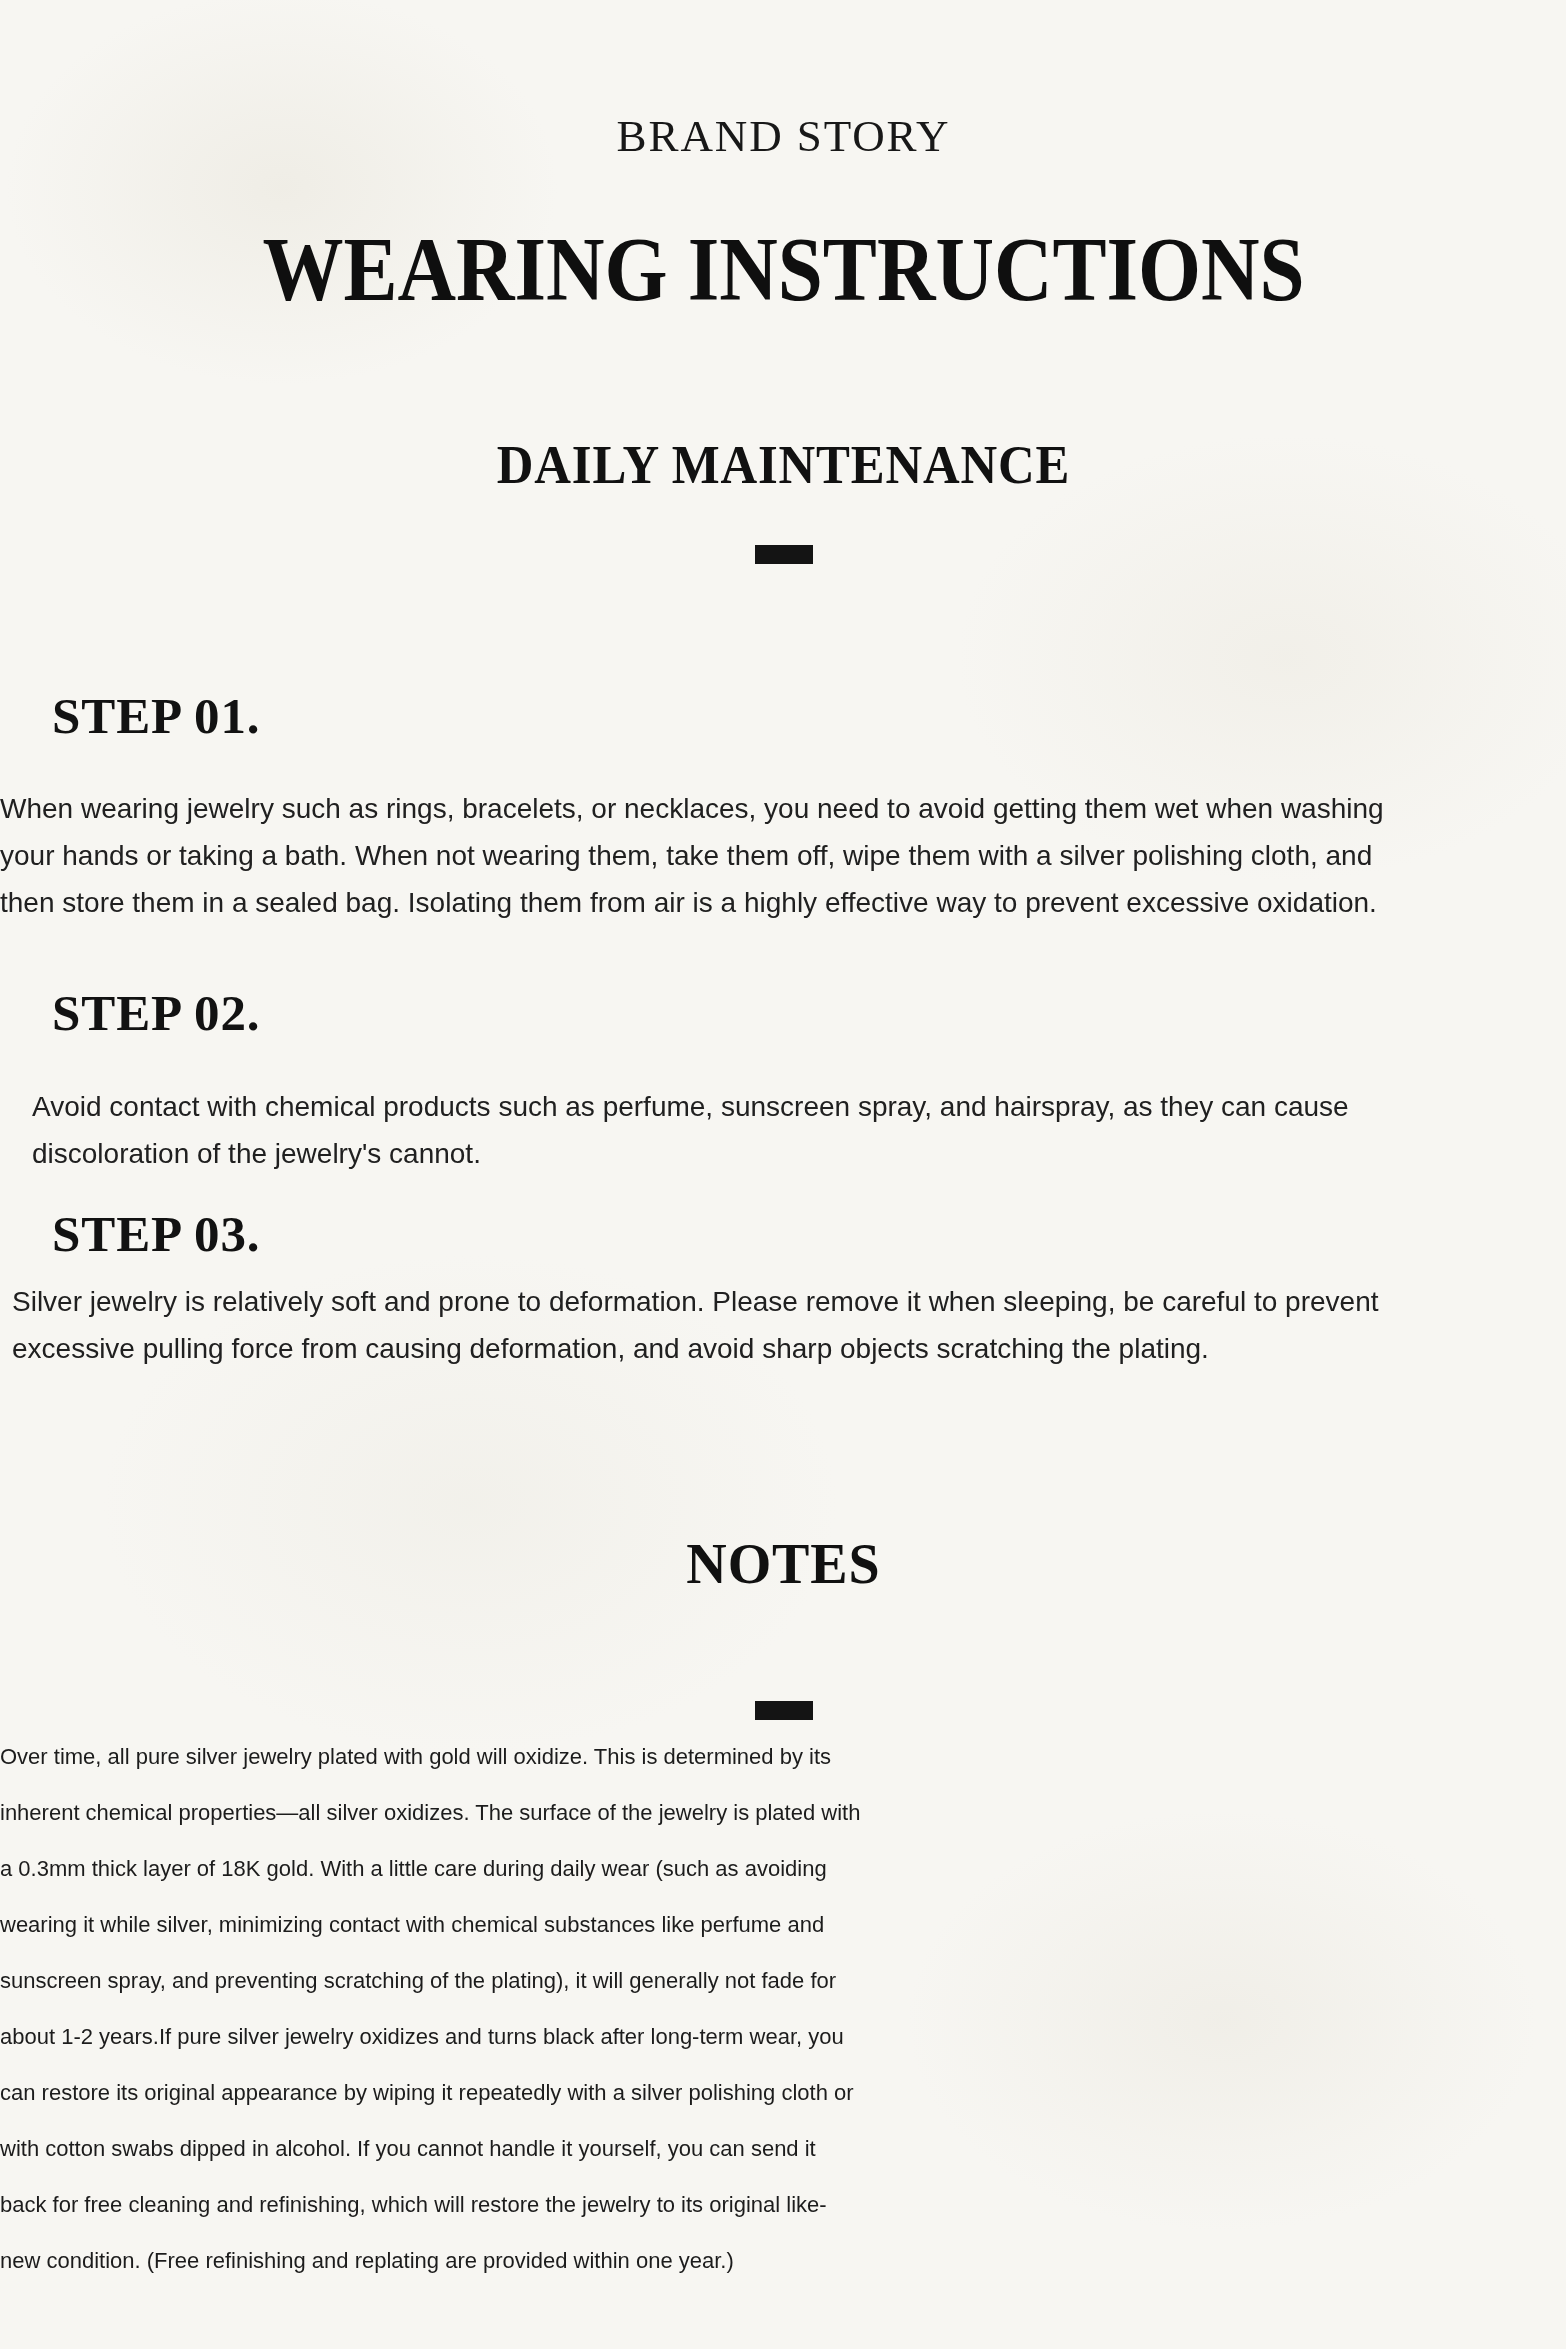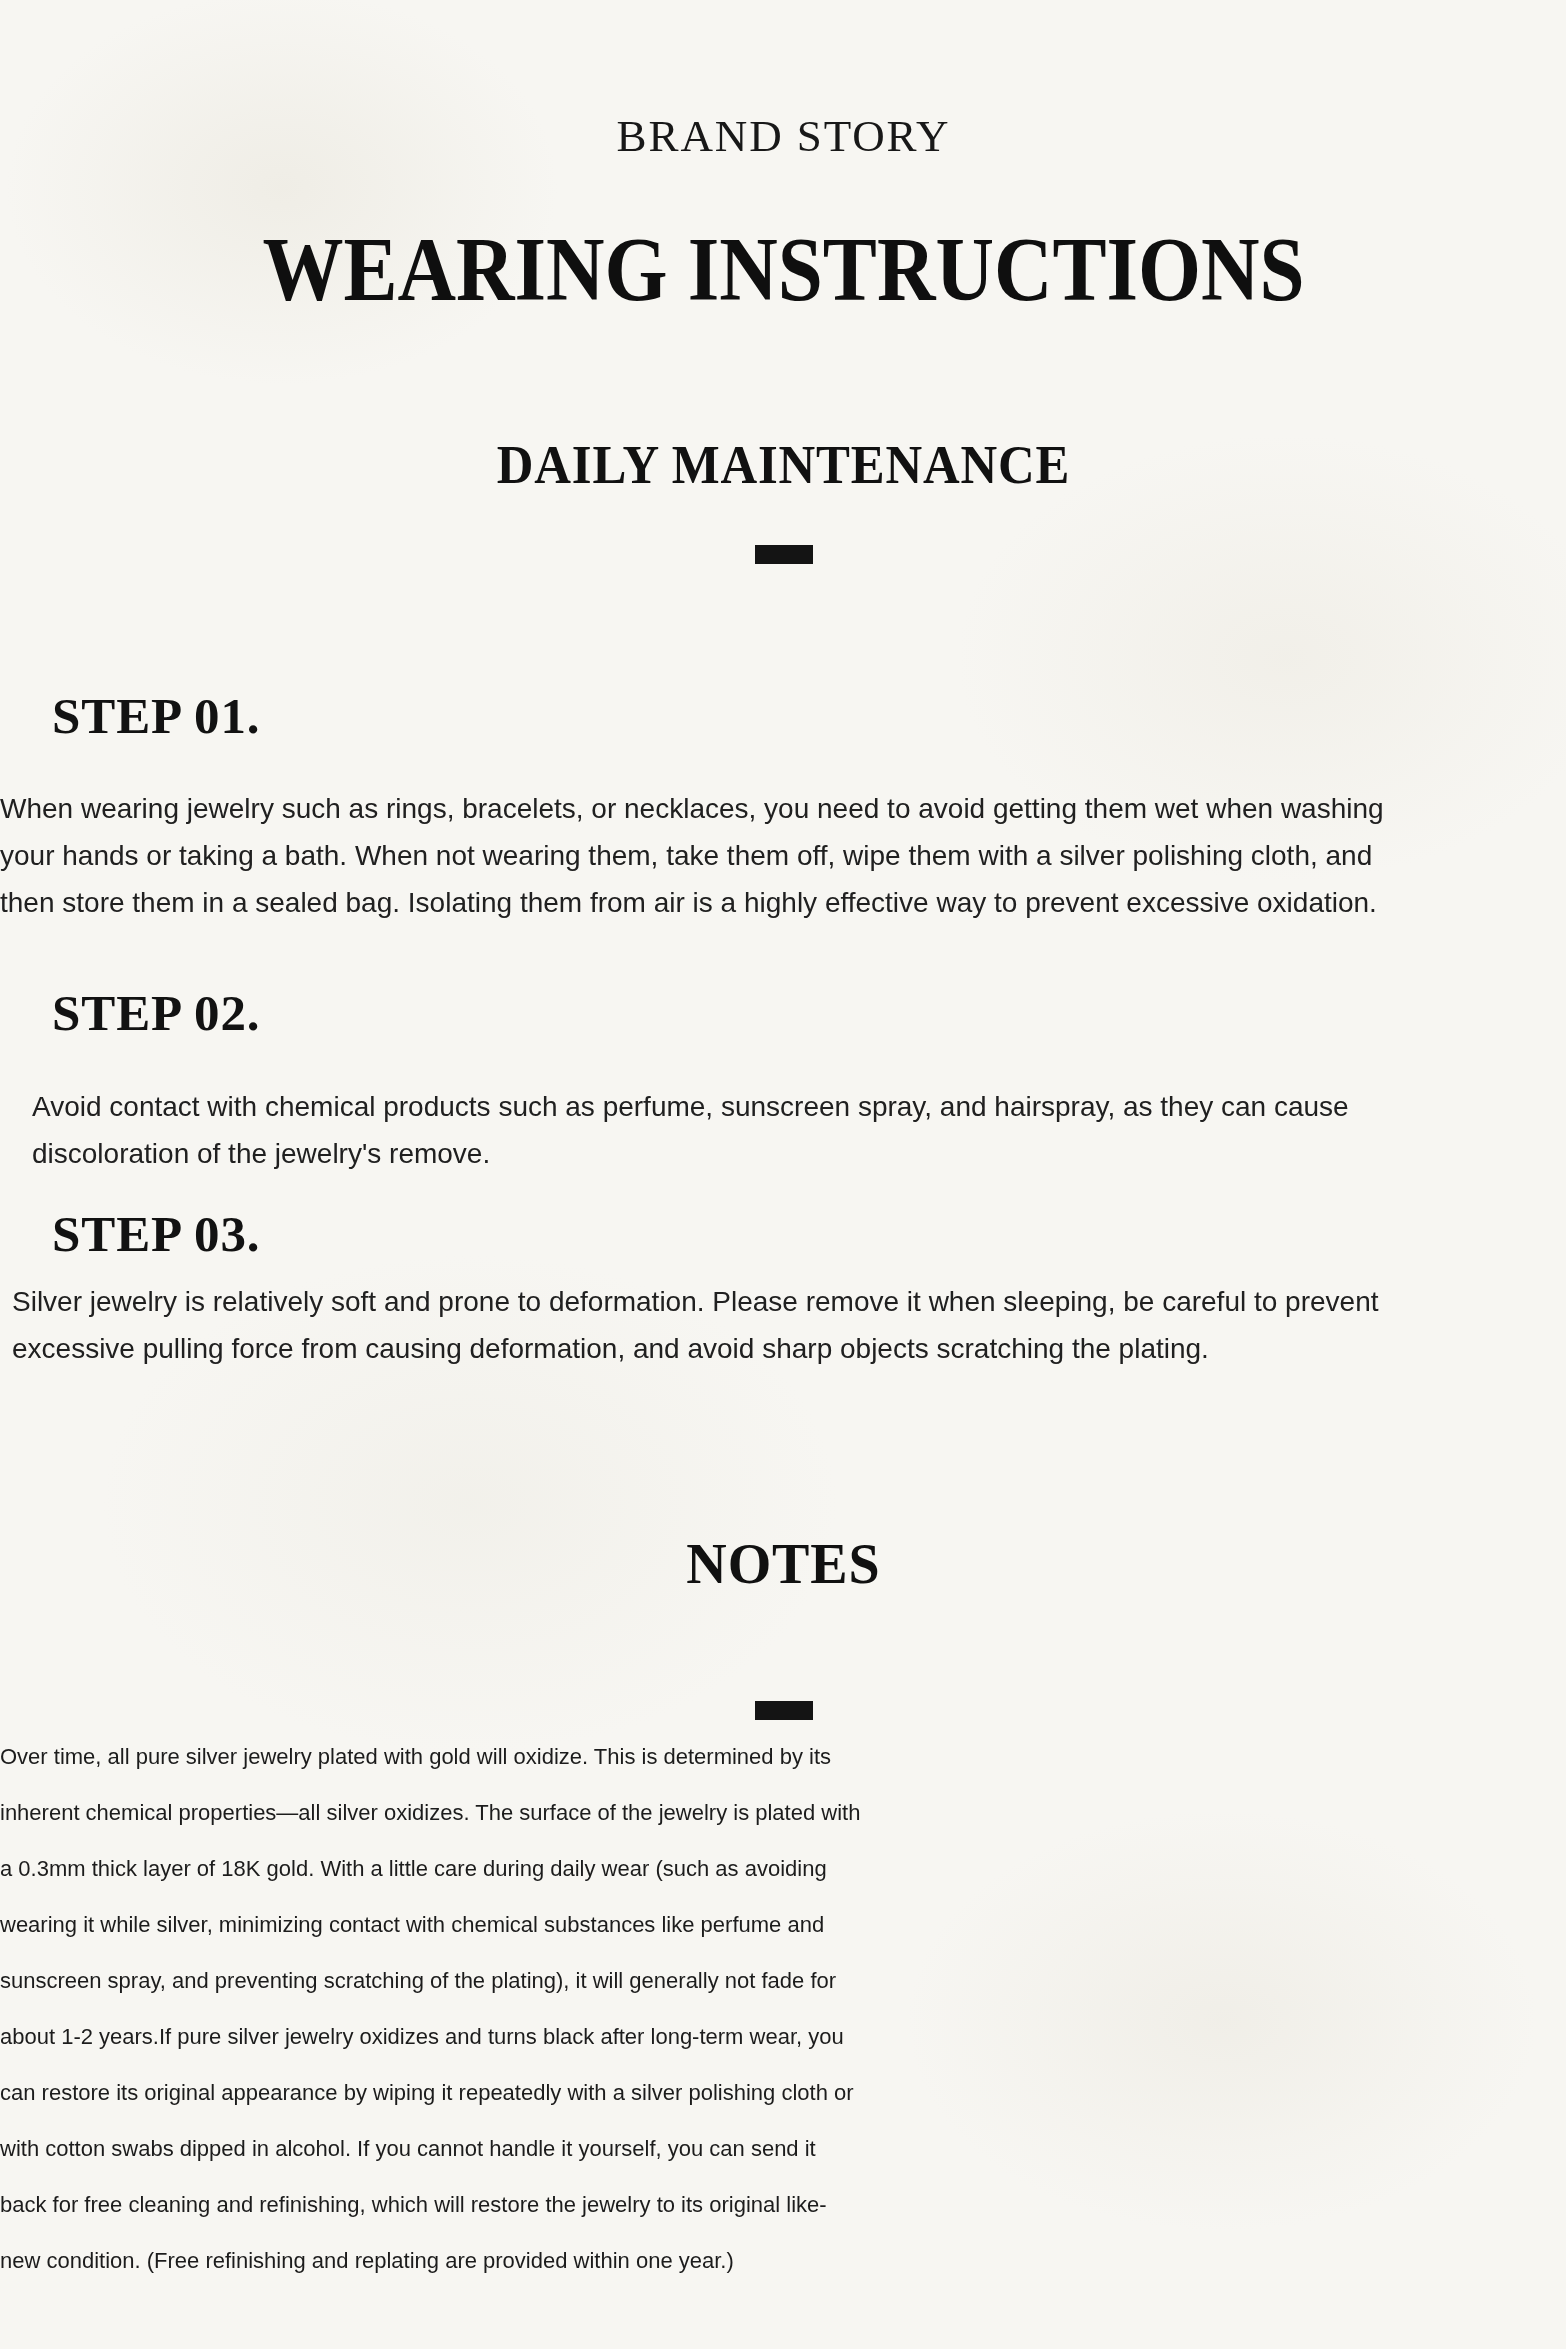--- a/index.html
+++ b/index.html
@@ -143,21 +143,21 @@
   <div class="body-block step-body step-body-1">
     <div class="line">When wearing jewelry such as rings, bracelets, or necklaces, you need to avoid getting them wet when washing</div>
     <div class="line">your hands or taking a bath. When not wearing them, take them off, wipe them with a silver polishing cloth, and</div>
     <div class="line">then store them in a sealed bag. Isolating them from air is a highly effective way to prevent excessive oxidation.</div>
   </div>
 
   <div class="step-label step-label-2 serif">STEP 02.</div>
 
   <div class="body-block step-body step-body-2">
     <div class="line">Avoid contact with chemical products such as perfume, sunscreen spray, and hairspray, as they can cause</div>
-    <div class="line">discoloration of the jewelry's remove.</div>
+    <div class="line">discoloration of the jewelry's cannot.</div>
   </div>
 
   <div class="step-label step-label-3 serif">STEP 03.</div>
 
   <div class="body-block step-body step-body-3">
     <div class="line">Silver jewelry is relatively soft and prone to deformation. Please remove it when sleeping, be careful to prevent</div>
     <div class="line">excessive pulling force from causing deformation, and avoid sharp objects scratching the plating.</div>
   </div>
 
   <div class="section-heading heading-notes serif">NOTES</div>

